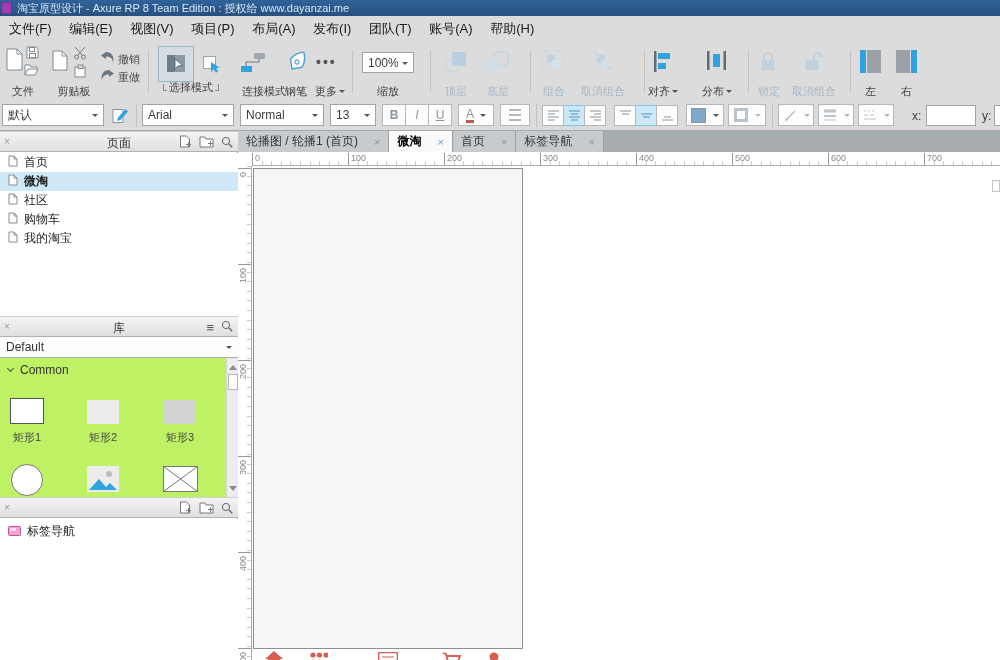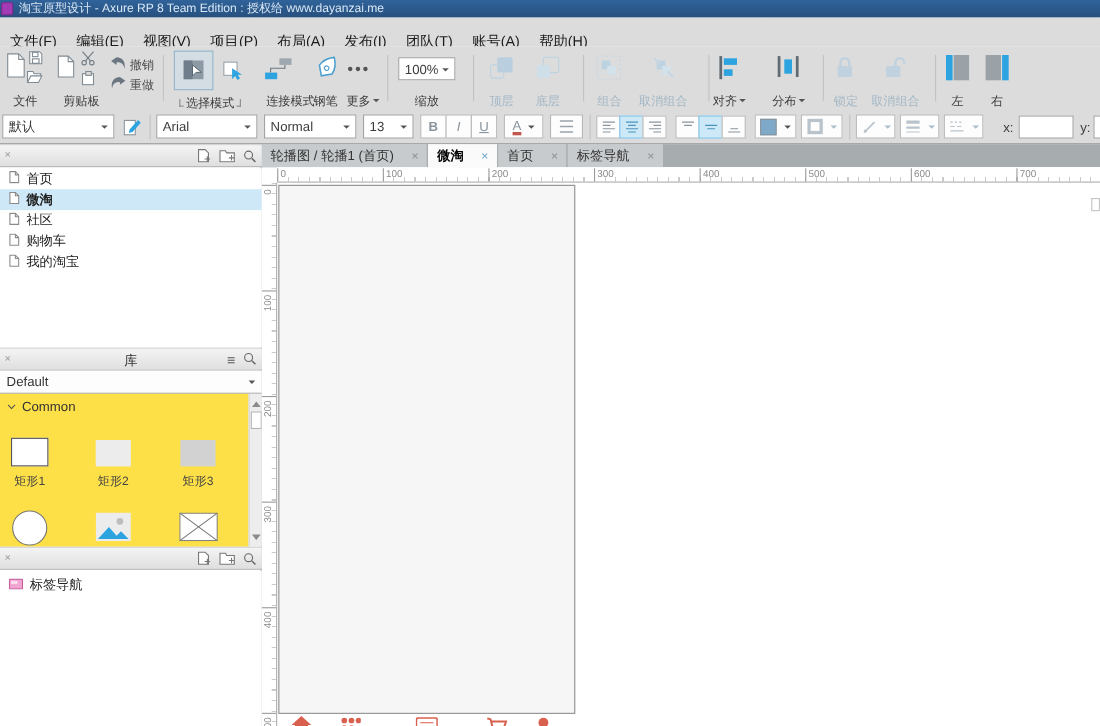--- a/index.html
+++ b/index.html
@@ -5,21 +5,21 @@
   *{margin:0;padding:0;box-sizing:border-box;font-family:"Liberation Sans","DejaVu Sans",sans-serif;}
   html,body{width:1000px;height:660px;overflow:hidden;}
   body{position:relative;background:#fff;font-size:12px;color:#333;}
   .a{position:absolute;}
   
   #titlebar{left:0;top:0;width:1000px;height:16px;background:linear-gradient(#30639a,#27507e);color:#d9e7f5;font-size:11px;line-height:16px;}
   #appicon{left:1px;top:2px;width:11px;height:12px;background:#a23bb4;border-radius:2px;border:1px solid #7d2b8d;}
   #title-text{left:17px;top:0;white-space:nowrap;}
   
   #menubar{left:0;top:16px;width:1000px;height:26px;background:#dcdcdc;line-height:26px;font-size:13px;color:#1a1a1a;white-space:nowrap;padding-left:2px;}
-  #menubar .mitem{display:inline-block;padding:9px 7px;cursor:default;text-align:center;}
+  #menubar .mitem{display:inline-block;padding:0 7px;cursor:default;text-align:center;}
   
   #toolbar{left:0;top:42px;width:1000px;height:58px;background:#dcdcdc;}
   #stylebar{left:0;top:100px;width:1000px;height:31px;background:#dcdcdc;border-bottom:1px solid #a8a8a8;}
   .vsep{width:1px;background:#c2c2c2;}
   .tlabel{font-size:11px;color:#3d3d3d;text-align:center;white-space:nowrap;}
   .tlabel.dim{color:#a3b7c6;}
   .caret{display:inline-block;width:0;height:0;border:3.5px solid transparent;border-top-color:#555;margin-left:4px;position:relative;top:2px;}
   .caret.dim{border-top-color:#a8bcca;}
   .caret.sm{border-width:3px;margin-left:2px;top:1px;}
   .sel{background:#fff;border:1px solid #a3a3a3;font-size:12px;color:#3c3c3c;display:flex;align-items:center;padding:0 5px;}
@@ -149,21 +149,21 @@
         <rect x="1" y="1" width="8" height="17" fill="#6f7e8a"></rect>
         <path d="M9 5v10l3.2-3.2H17z" fill="#fff" stroke="#4a5a66" stroke-width="0.8"></path>
       </svg>
   </div>
   <div class="a ibtn" style="left:199px;top:10px;width:26px;height:26px">
     <svg width="20" height="20" viewBox="0 0 20 20">
         <rect x="1.5" y="1.5" width="12" height="12" fill="#fff" stroke="#9aa4ab"></rect>
         <path d="M9 7v10l2.8-2.8 2 3.6 2.4-1.4-2-3.4H18z" fill="#2da4e0"></path>
       </svg>
   </div>
-  <div class="a tlabel" style="left:148px;top:44px;width:86px"><span class="cornL"></span><span>选择模式</span><span class="cornR"></span></div>
+  <div class="a tlabel" style="left:148px;top:38px;width:86px"><span class="cornL"></span><span>选择模式</span><span class="cornR"></span></div>
 
   <div class="a ibtn" style="left:240px;top:10px">
     <svg width="26" height="22" viewBox="0 0 26 22">
         <rect x="14" y="1" width="11" height="6" fill="#9fa8ae"></rect>
         <rect x="1" y="14" width="11" height="6" fill="#2da4e0"></rect>
         <path d="M6 14v-4h13V7" fill="none" stroke="#6b7680"></path>
       </svg>
   </div>
   <div class="a tlabel" style="left:236px;top:42px;width:56px">连接模式</div>
 
@@ -388,20 +388,21 @@
   <span class="a" style="left:912px;top:9px;font-size:12px;color:#3c3c3c">x:</span>
   <input class="a" style="left: 926px; top: 5px; width: 50px; height: 21px; border: 1px solid rgb(163, 163, 163); background: rgb(255, 255, 255); padding: 0px 4px; font-size: 12px;" value="">
   <span class="a" style="left:982px;top:9px;font-size:12px;color:#3c3c3c">y:</span>
   <input class="a" style="left: 994px; top: 5px; width: 40px; height: 21px; border: 1px solid rgb(163, 163, 163); background: rgb(255, 255, 255); padding: 0px 4px; font-size: 12px;" value="">
 </div>
 
 <div id="sidebar" class="a">
 
   <div class="phead a" style="left:0;top:0">
     <span class="pclose">×</span>
+    <span class="ptitle">页面</span>
     <span class="hicons">
       <span><svg width="13" height="13" viewBox="0 0 13 13">
             <path d="M1.5 1h6l3 3v8h-9z" fill="#fff" stroke="#777"></path>
             <path d="M7 9.5h5M9.5 7v5" stroke="#777" fill="none"></path>
           </svg></span>
       <span><svg width="15" height="13" viewBox="0 0 15 13">
             <path d="M1 2h5l1 2h7v8H1z" fill="#fff" stroke="#777"></path>
             <path d="M9 8.5h5M11.5 6v5" stroke="#777" fill="none"></path>
           </svg></span>
       <span><svg width="12" height="12" viewBox="0 0 12 12">
@@ -456,21 +457,21 @@
       <span><svg width="12" height="12" viewBox="0 0 12 12">
             <circle cx="5" cy="5" r="3.6" fill="none" stroke="#666"></circle>
             <path d="M8 8l3.2 3.2" stroke="#666" stroke-width="1.4"></path>
           </svg></span>
     </span>
   </div>
   <div id="defaultrow" class="a">
     <span style="flex:1">Default</span>
     <span class="caret"></span>
   </div>
-  <div class="a" style="left:0;top:227px;width:226px;height:139px;background:#fde047">
+  <div class="a" style="left:0;top:227px;width:226px;height:139px;background:#bef264">
     <div style="height:24px;display:flex;align-items:center;padding-left:8px;font-size:12px;color:#333">
       <span class="chev"></span>
       <span>Common</span>
     </div>
 
     <div class="a" style="left:10px;top:40px;width:34px;height:26px;background:#fff;border:1px solid #555"></div>
     <div class="a" style="left:87px;top:42px;width:32px;height:24px;background:#ececec"></div>
     <div class="a" style="left:164px;top:42px;width:32px;height:24px;background:#d2d2d2"></div>
     <div class="a wlabel" style="left:0px;top:72px;width:54px">矩形1</div>
     <div class="a wlabel" style="left:76px;top:72px;width:54px">矩形2</div>

